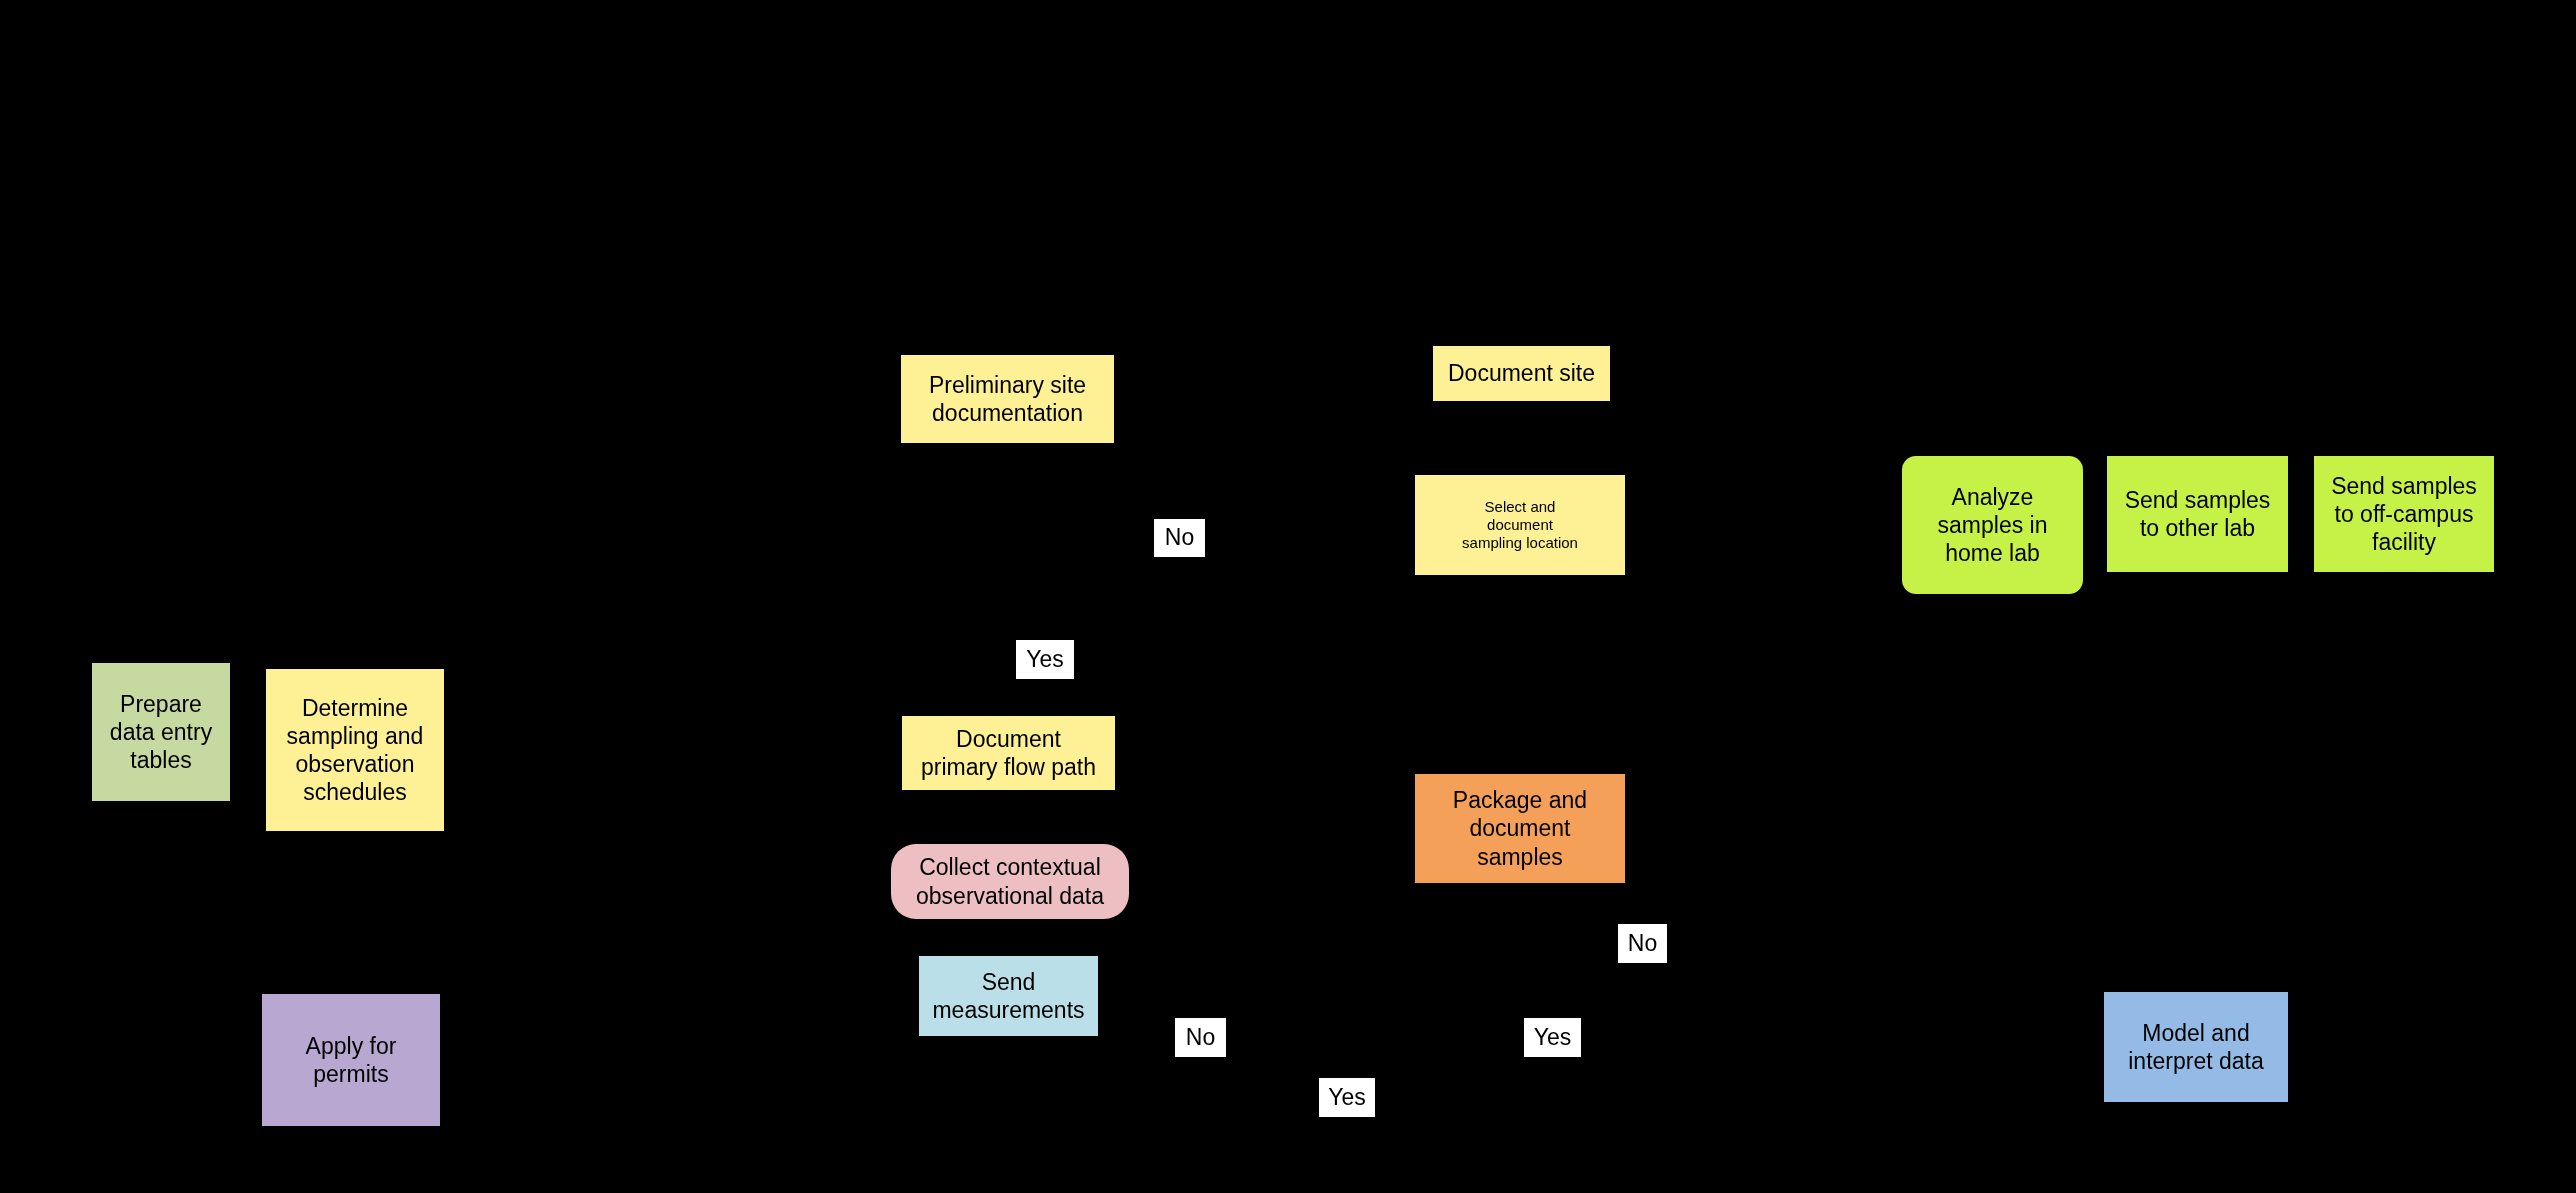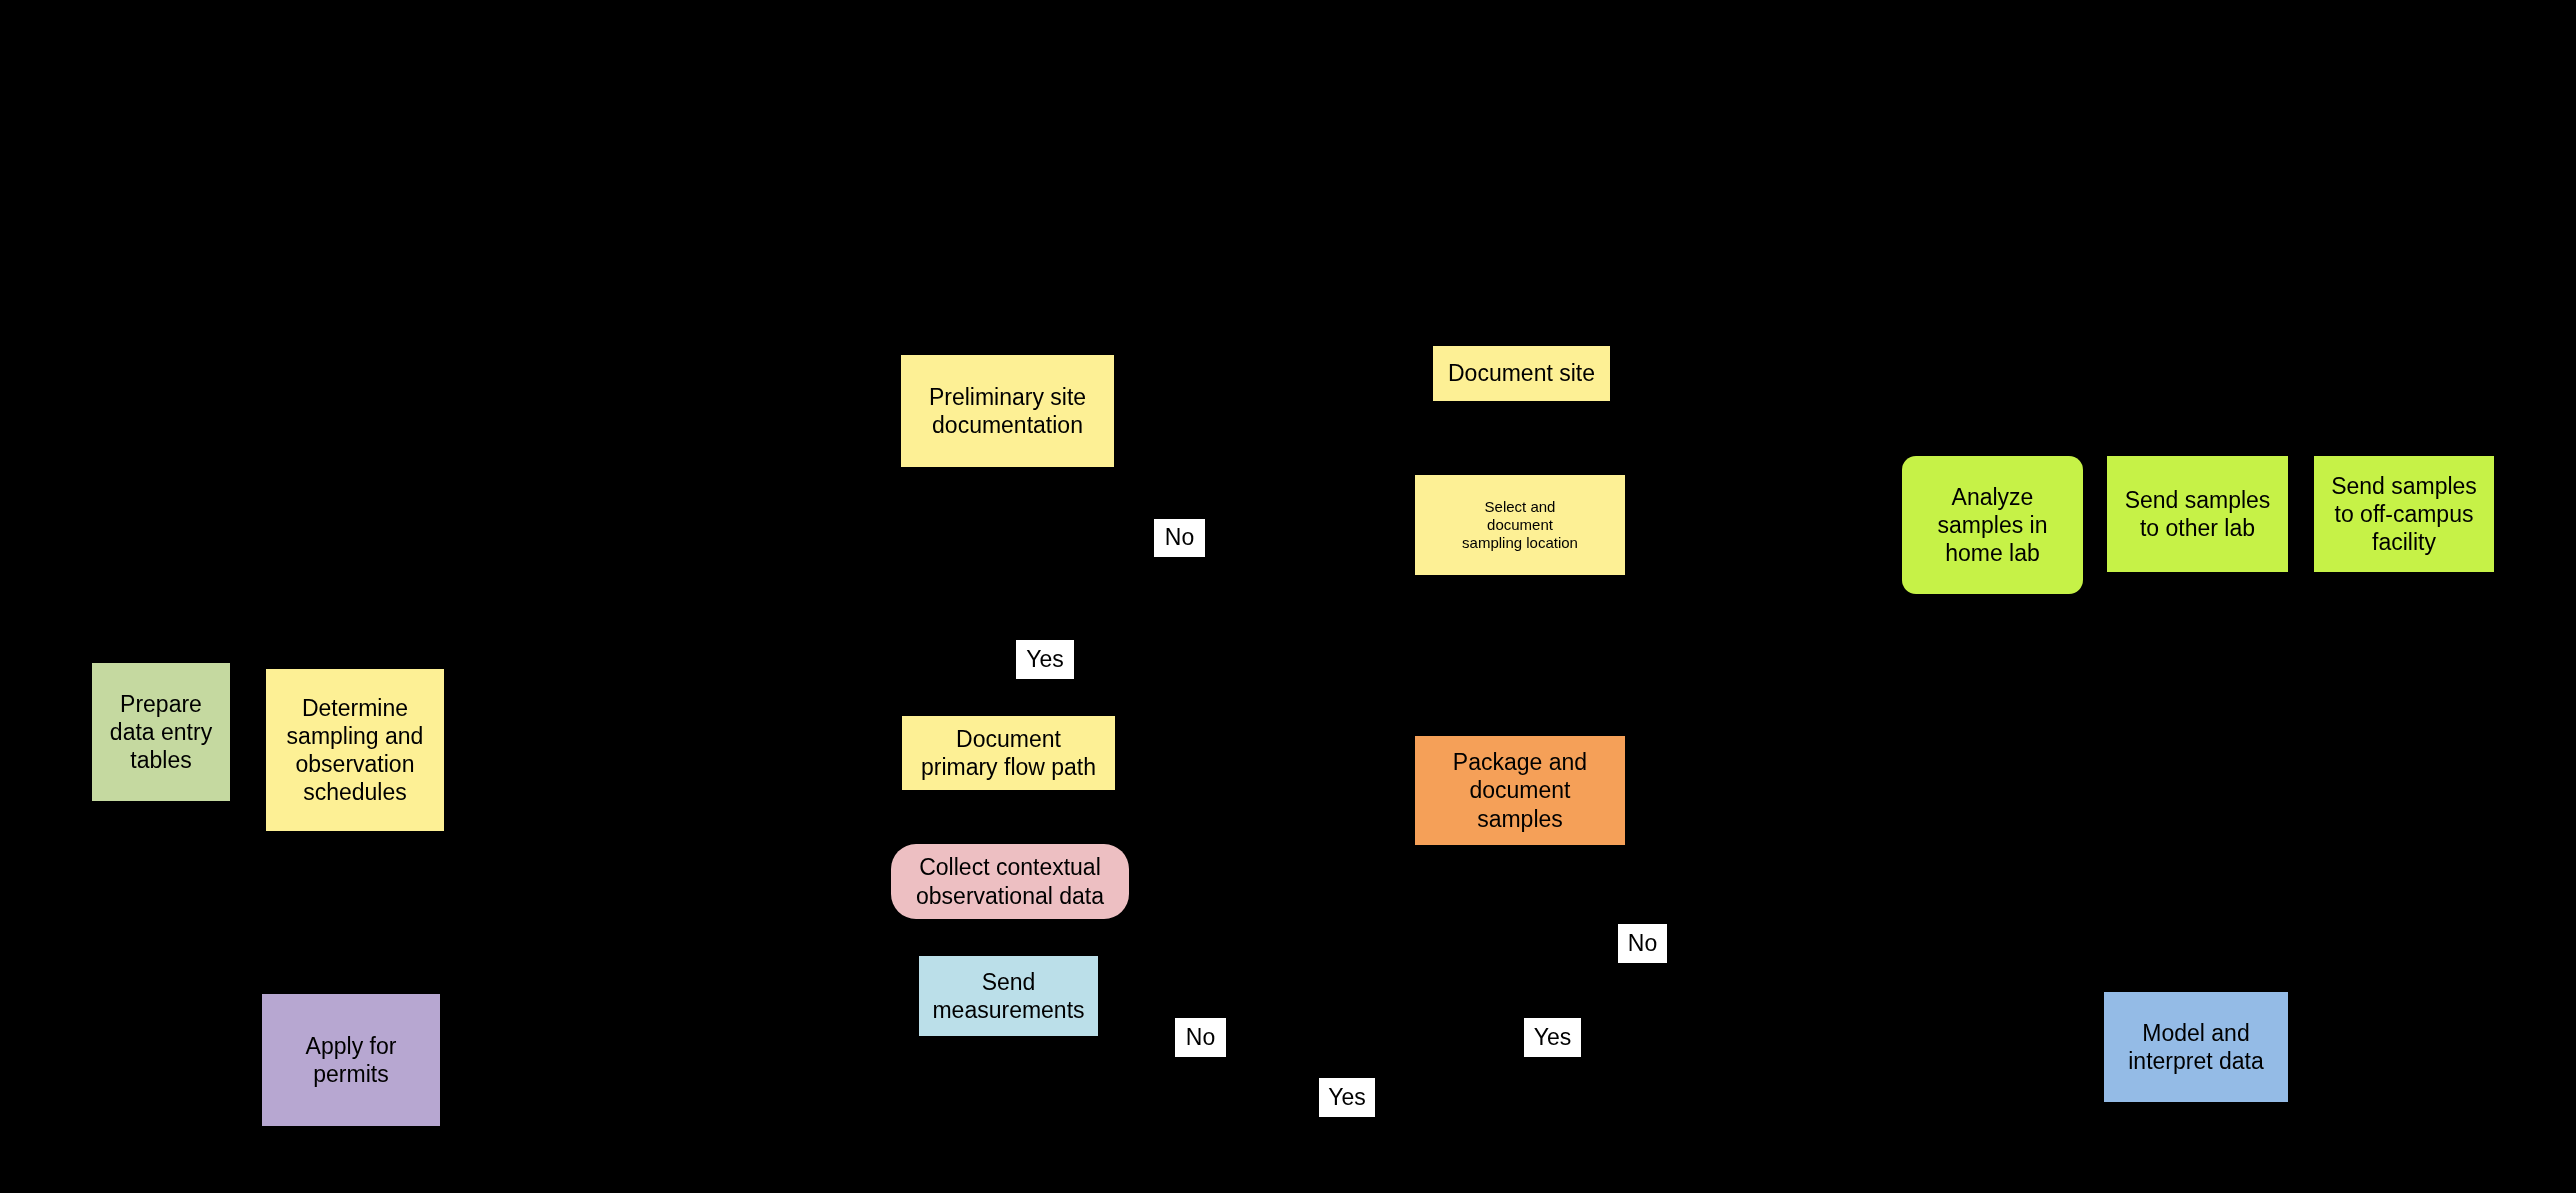--- a/index.html
+++ b/index.html
@@ -48,33 +48,33 @@
 <div id="canvas" style="background: rgb(0, 0, 0);">
     <div class="node" style="left: 92px; top: 663px; width: 138px; height: 138px; background: rgb(197, 217, 160); font-size: 23px;">Prepare
 data entry
 tables</div>
     <div class="node" style="left: 266px; top: 669px; width: 178px; height: 162px; background: rgb(253, 240, 149); font-size: 23px;">Determine
 sampling and
 observation
 schedules</div>
     <div class="node" style="left: 262px; top: 994px; width: 178px; height: 132px; background: rgb(183, 167, 209); font-size: 23px;">Apply for
 permits</div>
-    <div class="node" style="left: 901px; top: 355px; width: 213px; height: 112px; background: rgb(253, 240, 149); font-size: 23px;">Preliminary site
+    <div class="node" style="left: 901px; top: 355px; width: 213px; height: 88px; background: rgb(253, 240, 149); font-size: 23px;">Preliminary site
 documentation</div>
     <div class="node" style="left: 902px; top: 716px; width: 213px; height: 74px; background: rgb(253, 240, 149); font-size: 23px;">Document
 primary flow path</div>
     <div class="node" style="left: 891px; top: 844px; width: 238px; height: 75px; background: rgb(237, 191, 194); font-size: 23px; border-radius: 25px;">Collect contextual
 observational data</div>
     <div class="node" style="left: 919px; top: 956px; width: 179px; height: 80px; background: rgb(187, 223, 233); font-size: 23px;">Send
 measurements</div>
     <div class="node" style="left: 1433px; top: 346px; width: 177px; height: 55px; background: rgb(253, 240, 149); font-size: 23px;">Document site</div>
     <div class="node" style="left: 1415px; top: 475px; width: 210px; height: 100px; background: rgb(253, 240, 149); font-size: 15px;">Select and
 document
 sampling location</div>
-    <div class="node" style="left: 1415px; top: 736px; width: 210px; height: 109px; background: rgb(245, 160, 88); font-size: 23px;">Package and
+    <div class="node" style="left: 1415px; top: 774px; width: 210px; height: 109px; background: rgb(245, 160, 88); font-size: 23px;">Package and
 document
 samples</div>
     <div class="node" style="left: 1902px; top: 456px; width: 181px; height: 138px; background: rgb(198, 242, 71); font-size: 23px; border-radius: 14px;">Analyze
 samples in
 home lab</div>
     <div class="node" style="left: 2107px; top: 456px; width: 181px; height: 116px; background: rgb(198, 242, 71); font-size: 23px;">Send samples
 to other lab</div>
     <div class="node" style="left: 2314px; top: 456px; width: 180px; height: 116px; background: rgb(198, 242, 71); font-size: 23px;">Send samples
 to off-campus
 facility</div>

